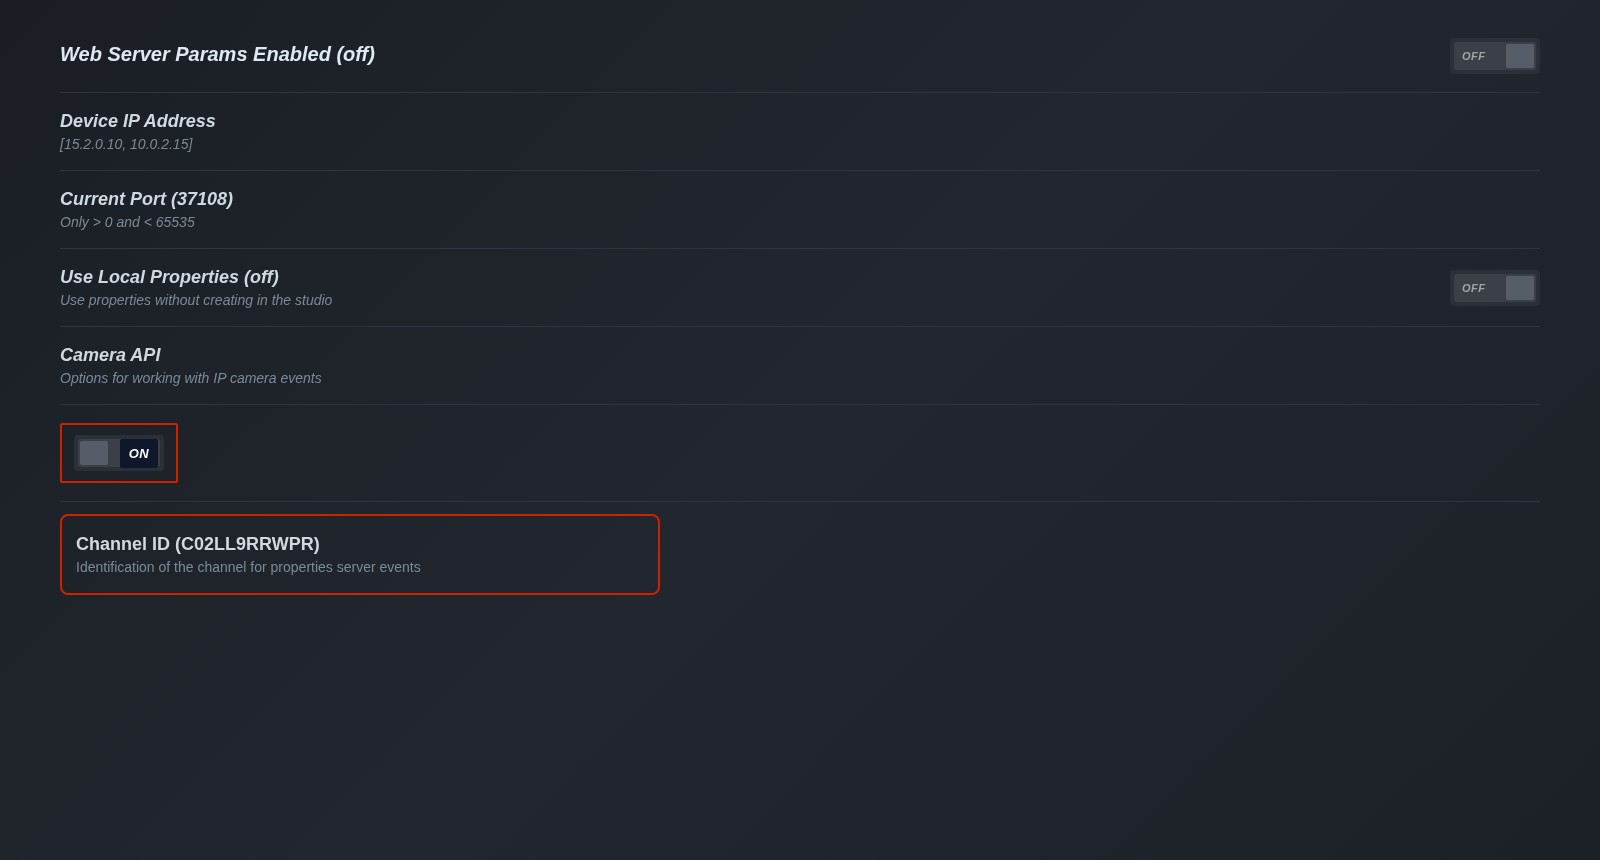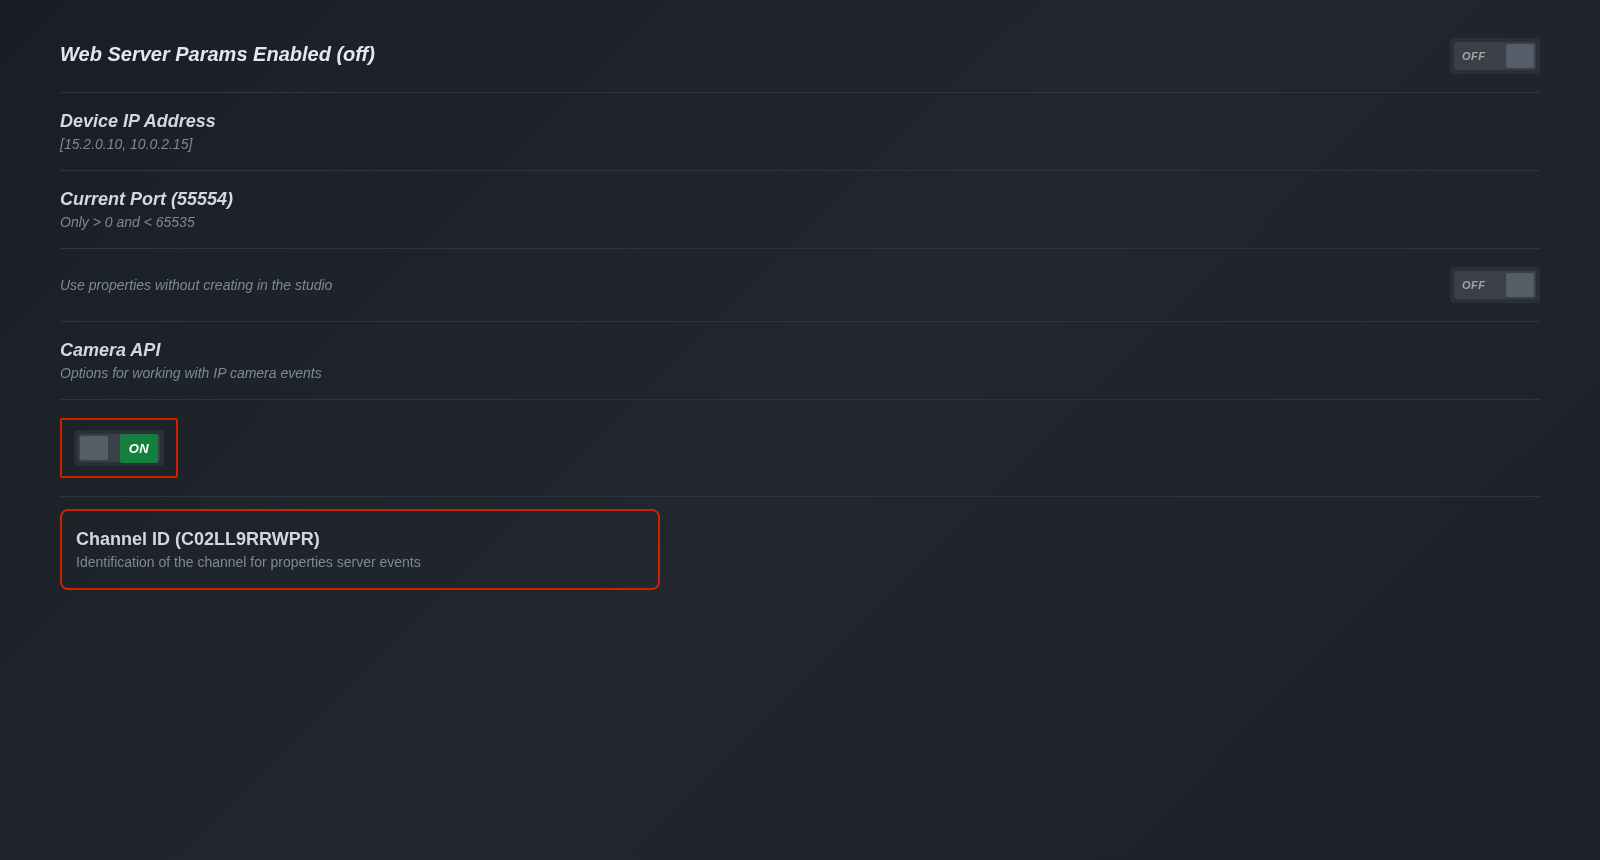--- a/index.html
+++ b/index.html
@@ -102,21 +102,21 @@
       height: 24px;
       background: #555d68;
       border-radius: 2px;
     }
 
     .toggle-switch.on .toggle-active {
       position: absolute;
       right: 2px;
       width: 38px;
       height: 29px;
-      background: #15803d;
+      background: #0f172a;
       border-radius: 2px;
       display: flex;
       align-items: center;
       justify-content: center;
     }
 
     .toggle-switch.on .toggle-active span {
       font-size: 13px;
       font-weight: bold;
       color: #ffffff;
@@ -162,27 +162,28 @@
 
   <div class="setting-row indented">
     <div class="setting-text">
       <span class="setting-title">Device IP Address</span>
       <span class="setting-subtitle">[15.2.0.10, 10.0.2.15]</span>
     </div>
   </div>
 
   <div class="setting-row indented">
     <div class="setting-text">
-      <span class="setting-title">Current Port (55554)</span>
+      <span class="setting-title">Current Port (37108)</span>
       <span class="setting-subtitle">Only &gt; 0 and &lt; 65535</span>
     </div>
   </div>
 
   <div class="setting-row indented">
     <div class="setting-text">
+      <span class="setting-title">Use Local Properties (off)</span>
       <span class="setting-subtitle">Use properties without creating in the studio</span>
     </div>
     <div class="toggle-switch off">
       <div class="toggle-track">
         <span class="toggle-label">OFF</span>
         <div class="toggle-thumb"></div>
       </div>
     </div>
   </div>
 

